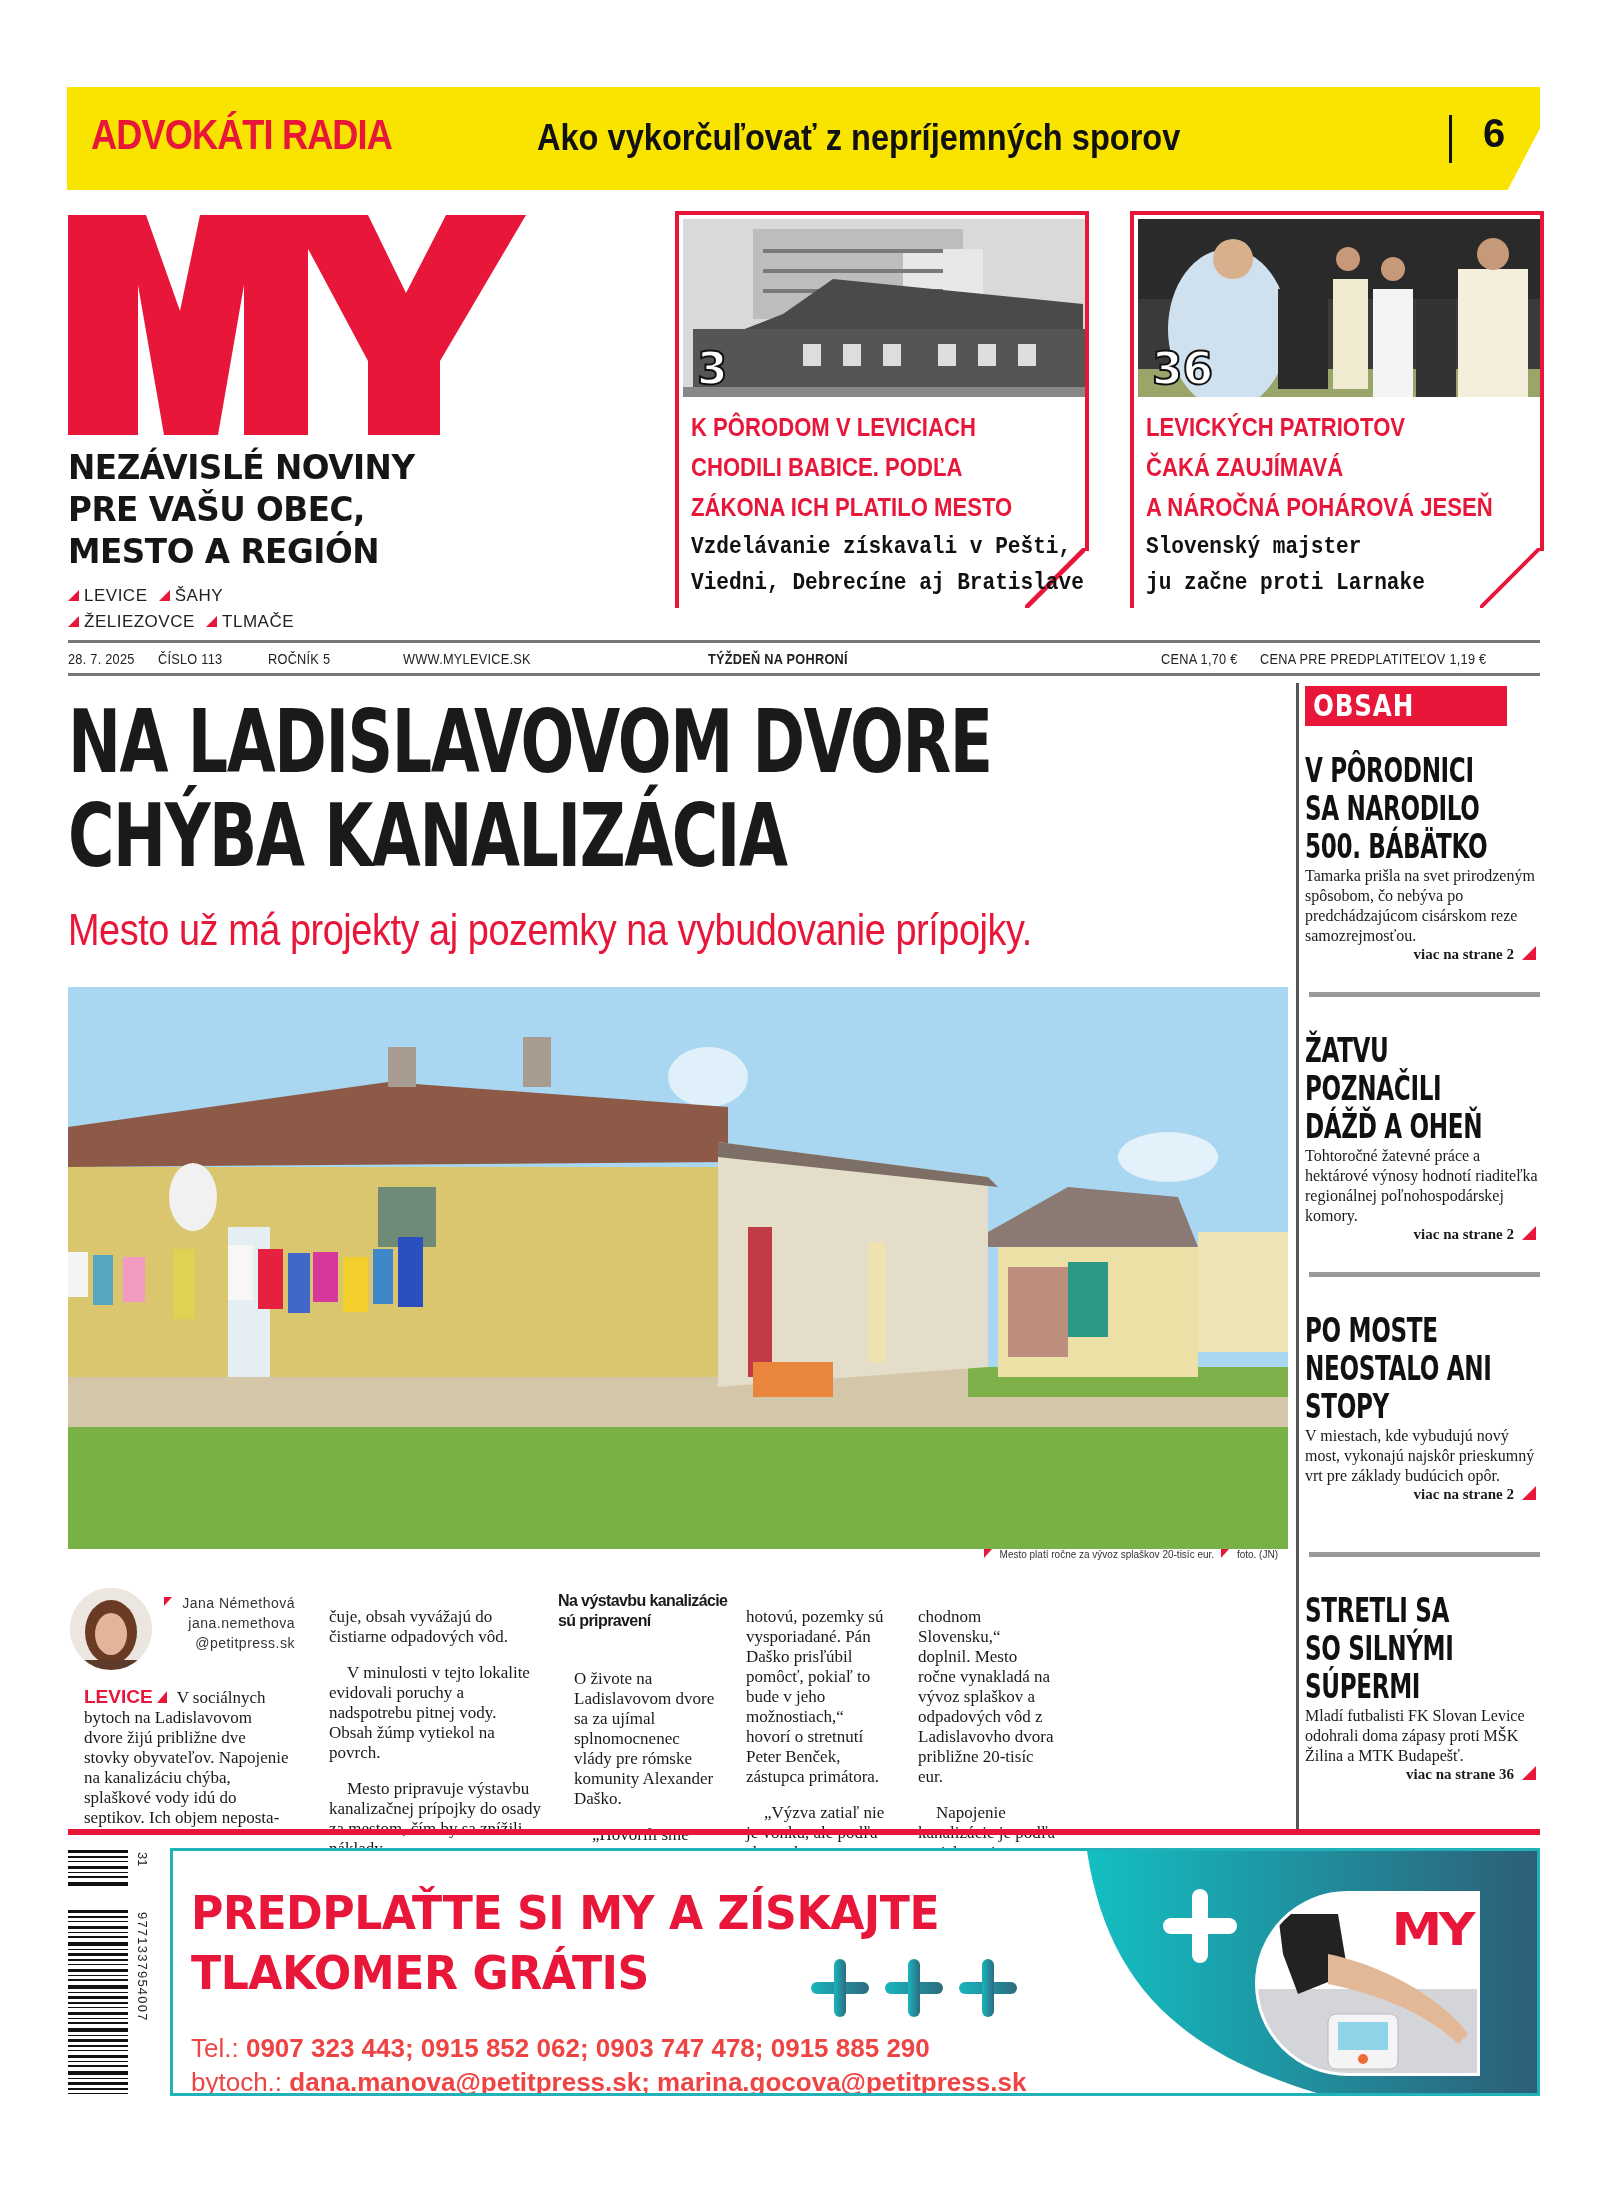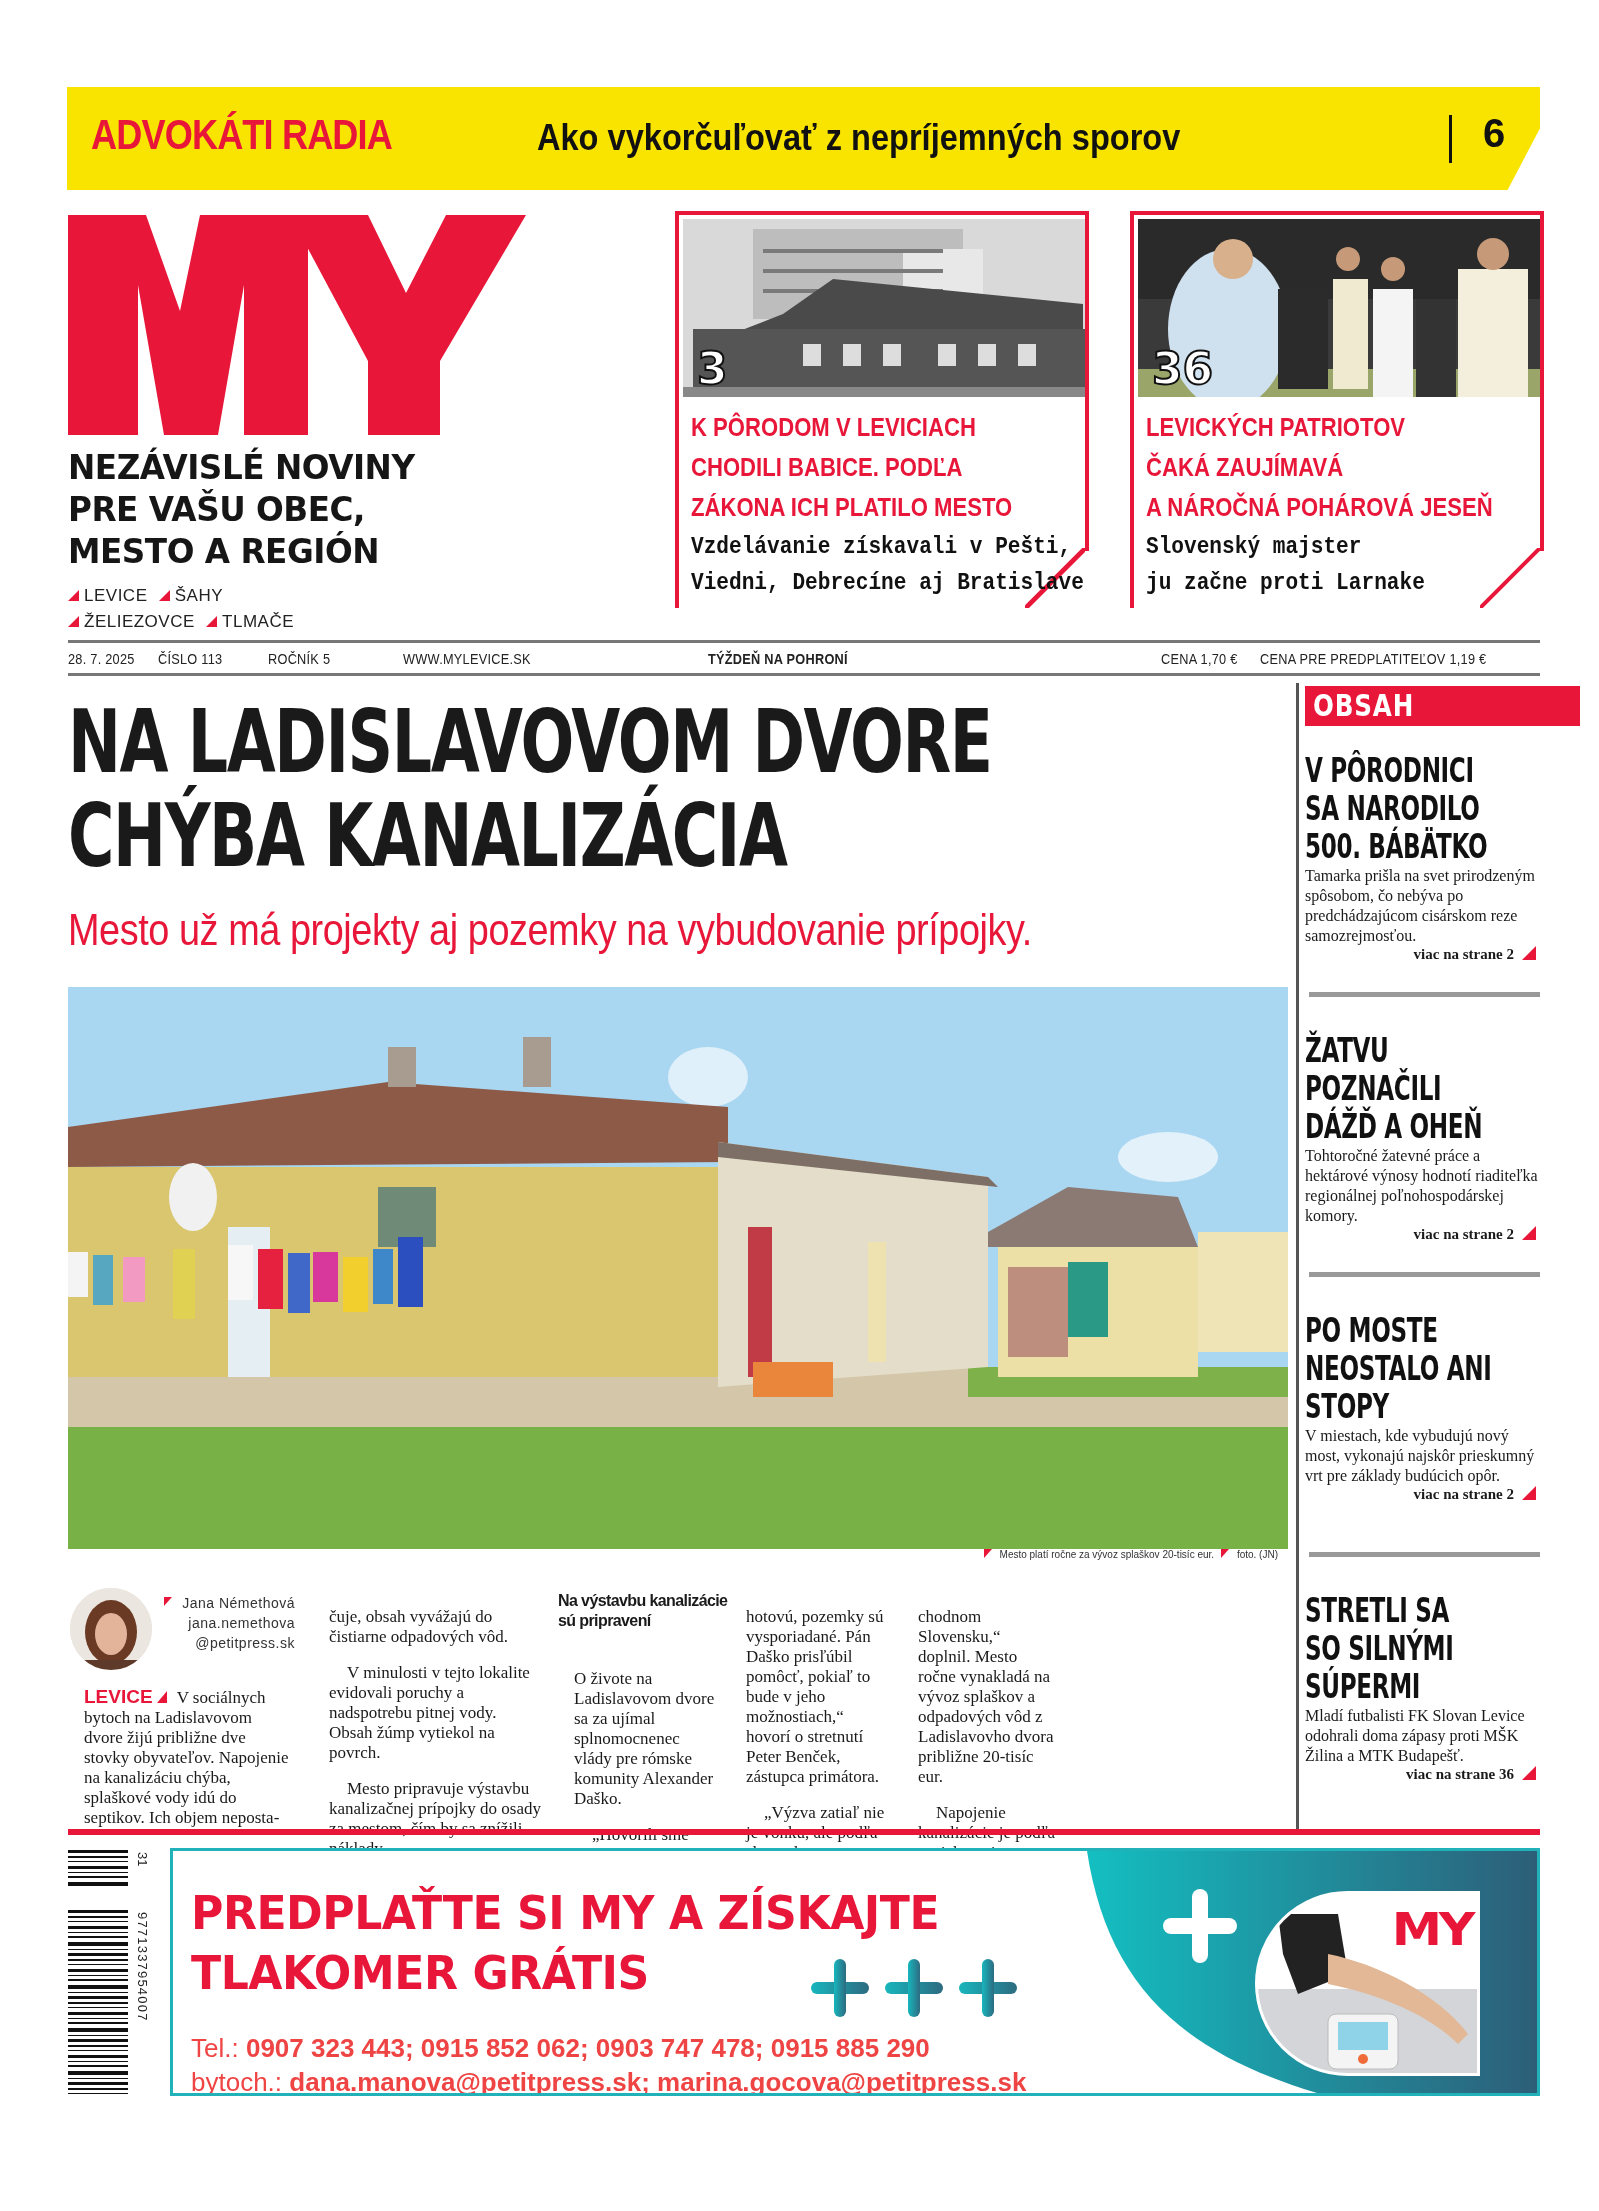--- a/index.html
+++ b/index.html
@@ -68,21 +68,21 @@
   #col2 { left: 313px; top: 1591px; width: 245px; }
   #col3 { left: 558px; top: 1591px; width: 175px; }
   #col3 h3 { font-family: "Liberation Sans", sans-serif; font-size: 16px; line-height: 20px; font-weight: 700; margin-bottom: 38px; letter-spacing: -0.6px; }
   #col4 { left: 730px; top: 1591px; width: 175px; }
   #col5 { left: 902px; top: 1591px; width: 170px; }
   #col5 .more, .sb-more { font-weight: 700; text-align: right; margin-top: 24px; }
   .more-tri { display: inline-block; width: 0; height: 0; border-left: 14px solid transparent; border-bottom: 14px solid #e8173a; margin-left: 8px; vertical-align: -1px; }
 
   
   #sidebar-rule { left: 1296px; top: 683px; width: 3px; height: 1152px; background: #555; }
-  #sidebar { left: 1305px; top: 686px; width: 275px; border-radius: 8px; }
+  #sidebar { left: 1305px; top: 686px; width: 202px; border-radius: 8px; }
   #obsah { height: 40px; background: #e8173a; color: #fff; font-weight: 900; font-size: 30px; padding-left: 8px; line-height: 40px; letter-spacing: 1px; }
   #obsah span { display: inline-block; transform: scaleX(0.82); transform-origin: left; font-family: "DejaVu Sans", sans-serif; font-weight: 700; }
   .sb-item { position: absolute; left: 0; width: 235px; }
   .sb-title { font-family: "DejaVu Sans", sans-serif; font-weight: 700; font-size: 33px; line-height: 38px; color: #111; text-transform: uppercase; }
   .sb-title div { transform: scaleX(0.7); transform-origin: left; white-space: nowrap; letter-spacing: -0.5px; }
   .sb-text { font-family: "Liberation Serif", serif; font-size: 16px; line-height: 20px; color: #1a1a1a; }
   .sb-more { font-family: "Liberation Serif", serif; font-size: 15px; margin-top: 0; padding-right: 4px; }
   .sb-rule { position: absolute; left: 4px; width: 231px; height: 5px; background: #999; }
 
   

